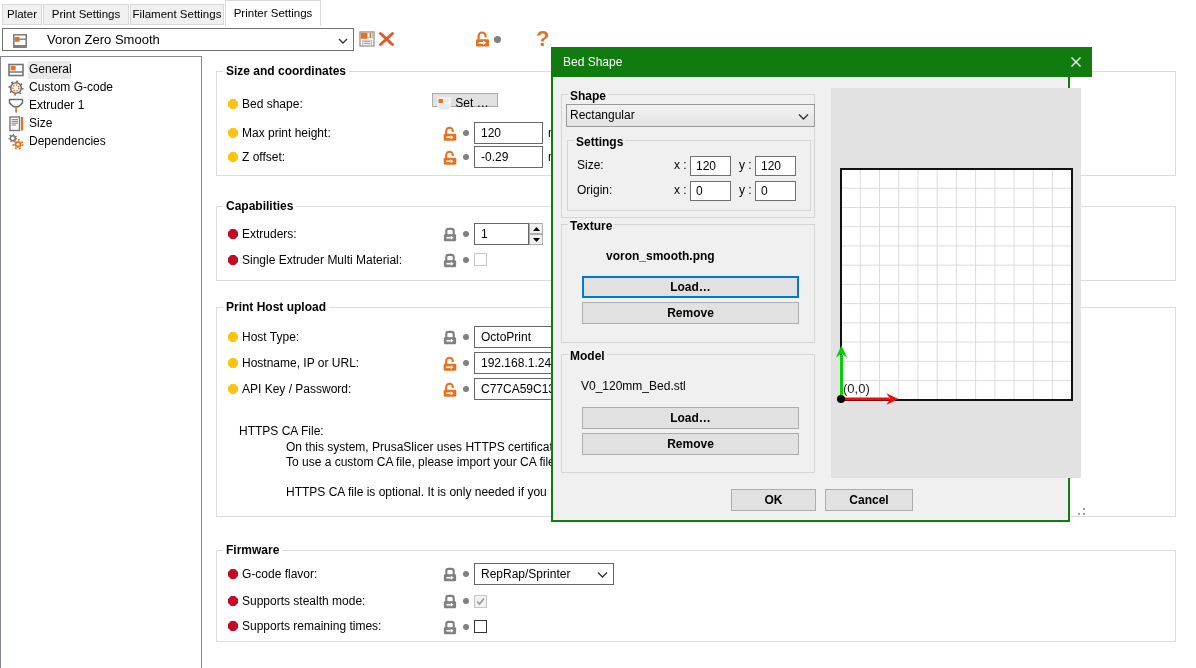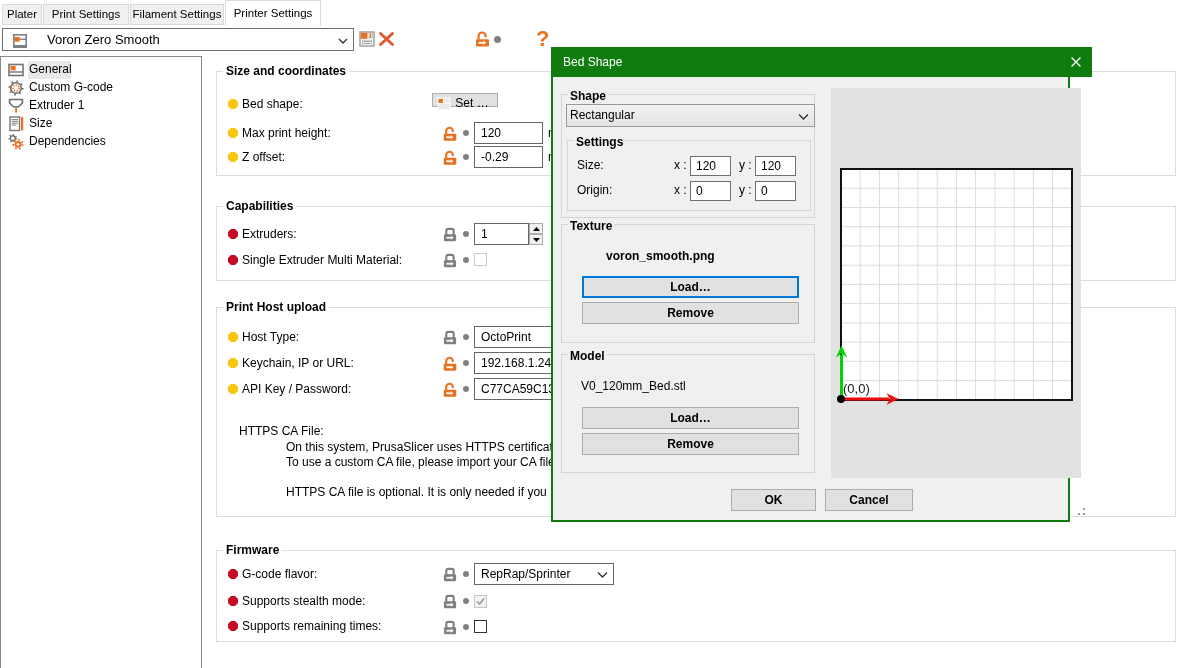--- a/index.html
+++ b/index.html
@@ -201,21 +201,21 @@
 <div class="rowlabel" style="top:330px;">Host Type:</div>
 <svg class="abs" style="left:443px;top:330px;" width="14" height="15" viewBox="0 0 14 15">
   <rect x="3.3" y="1.9" width="7.4" height="7" rx="2.1" fill="none" stroke="#7f7f7f" stroke-width="2.1"></rect>
   <rect x="0.9" y="7.3" width="12.2" height="6.9" rx="1.1" fill="#7f7f7f"></rect>
   <rect x="3.4" y="9.9" width="4.4" height="1.7" fill="#fff"></rect>
   <path d="M7.8 8.7 L7.8 12.8 L10.7 10.75 Z" fill="#fff"></path>
 </svg>
 <div class="dot" style="top:334px;"></div>
 <div class="tin" style="left:474px;top:326px;width:90px;height:22px;">OctoPrint</div>
 <div class="bullet byellow" style="top:358px;"></div>
-<div class="rowlabel" style="top:356px;">Keychain, IP or URL:</div>
+<div class="rowlabel" style="top:356px;">Hostname, IP or URL:</div>
 <svg class="abs" style="left:443px;top:356px;" width="14" height="15" viewBox="0 0 14 15">
   <path d="M3.2 8 v-3 a3.3 3.3 0 0 1 6.6 0 v1" fill="none" stroke="#e8701f" stroke-width="2.1"></path>
   <rect x="0.7" y="7.8" width="12.6" height="6.9" rx="1.1" fill="#e8701f"></rect>
   <rect x="3.2" y="10.4" width="4.4" height="1.7" fill="#fff"></rect>
   <path d="M7.6 9.2 L7.6 13.3 L10.5 11.25 Z" fill="#fff"></path>
 </svg>
 <div class="dot" style="top:360px;"></div>
 <div class="tin" style="left:474px;top:352px;width:110px;height:22px;">192.168.1.24</div>
 <div class="bullet byellow" style="top:384px;"></div>
 <div class="rowlabel" style="top:382px;">API Key / Password:</div>

